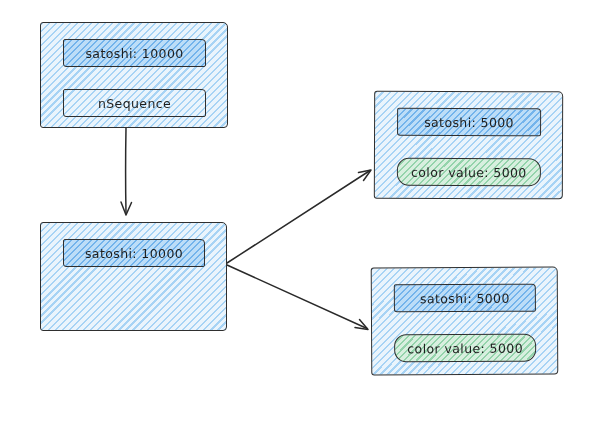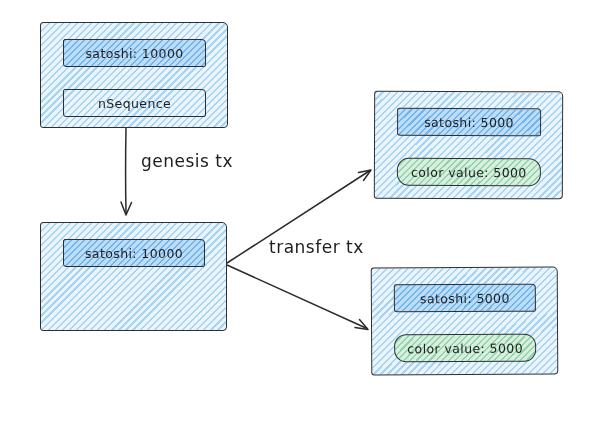--- a/index.html
+++ b/index.html
@@ -154,16 +154,14 @@
 
   <div class="node node-d">
     <div class="field row1 blue">
       <span>satoshi: 5000</span>
     </div>
     <div class="field row2 green">
       <span>color value: 5000</span>
     </div>
   </div>
 
-  <div class="edge-label label-genesis">genesis tx</div>
-  <div class="edge-label label-transfer">transfer tx</div>
 
 </div>
 
 </body></html>

